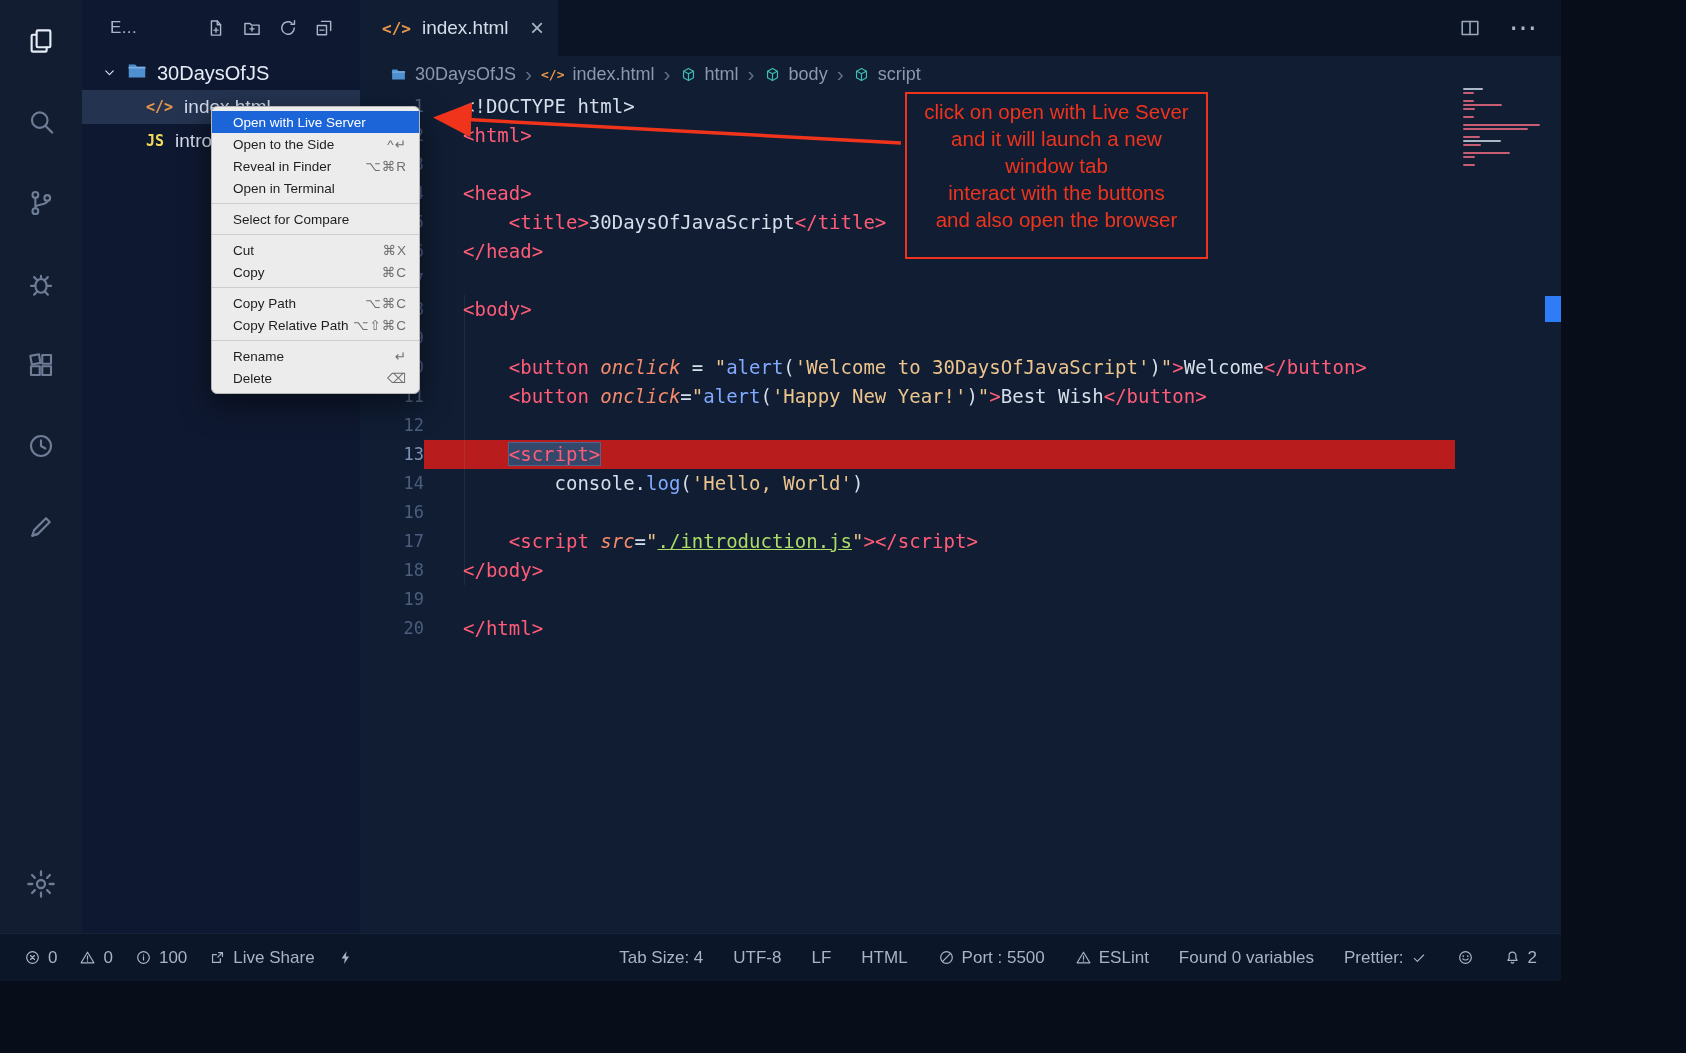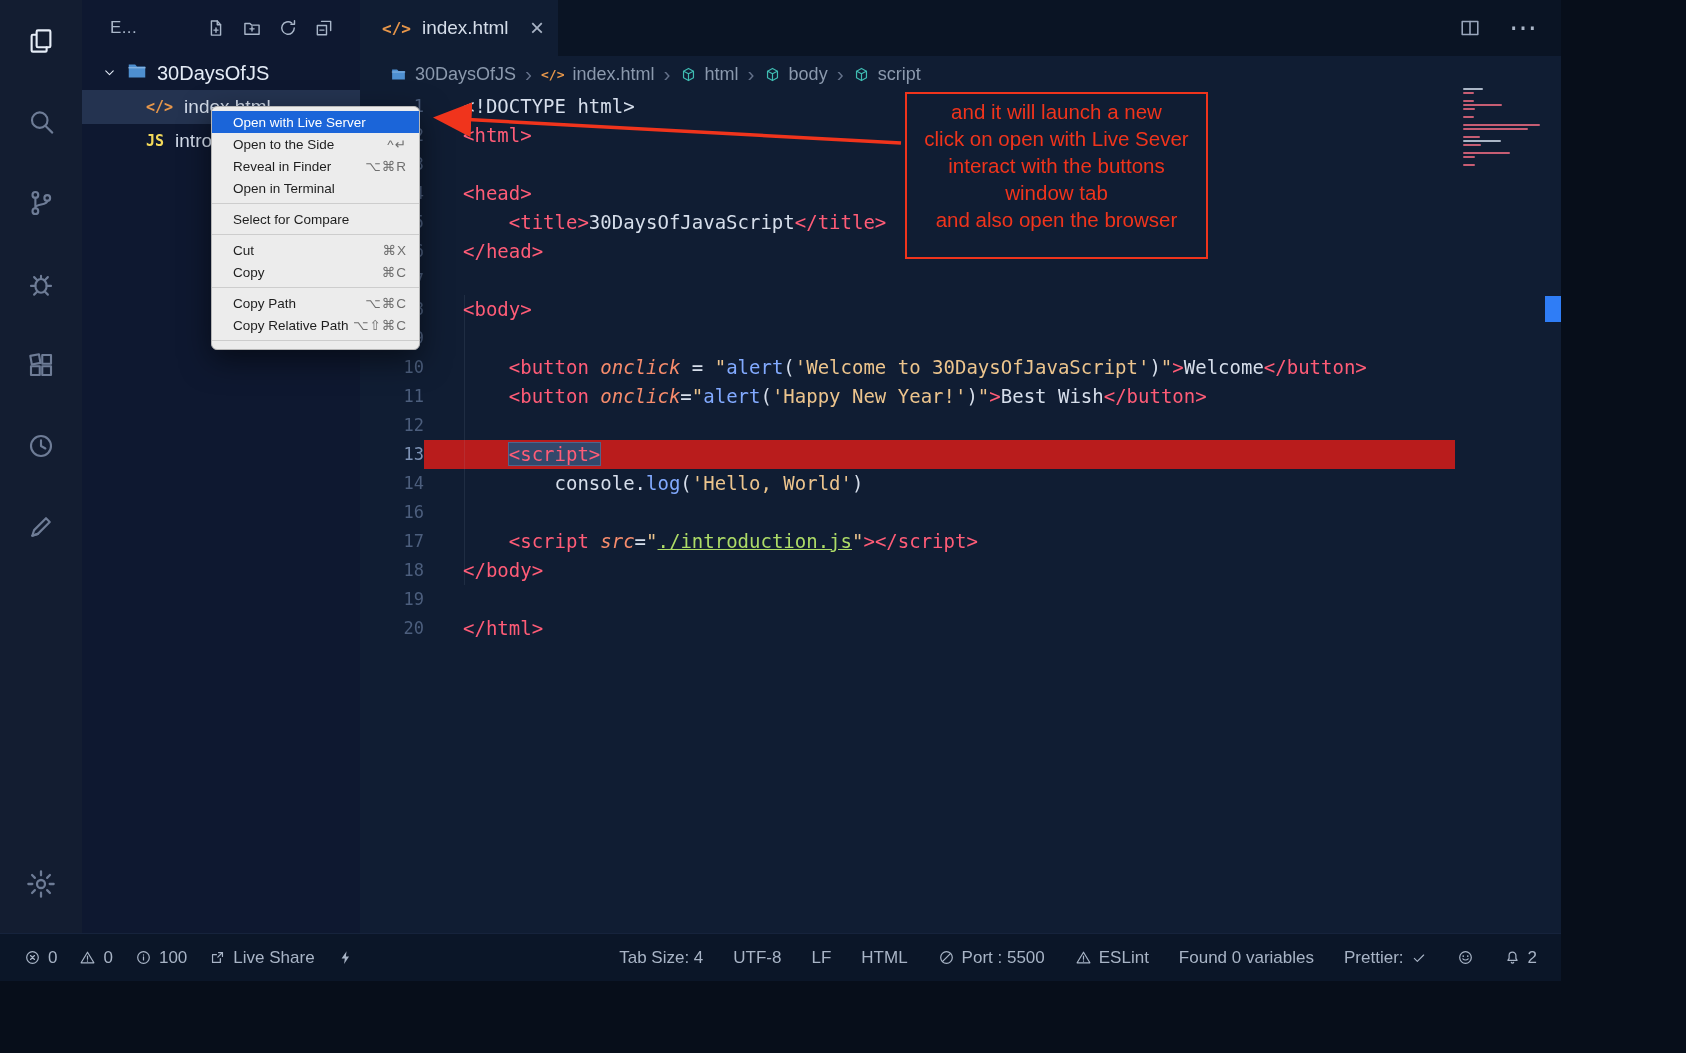--- a/index.html
+++ b/index.html
@@ -411,24 +411,24 @@
         <div class="mm-gap"></div>
         <div class="mm-line" style="width:46.5px;background:#e8697f"></div>
         <div class="mm-line" style="width:12.3px;background:#e8697f"></div>
         <div class="mm-gap"></div>
         <div class="mm-line" style="width:12.3px;background:#e8697f"></div>
       </div>
     <div class="scroll-marker"></div>
 
     <div class="annotation">
       <div id="annotation-text">
+          <div class="ann-line">click on open with Live Sever</div>
           <div class="ann-line">and it will launch a new</div>
-          <div class="ann-line">click on open with Live Sever</div>
+          <div class="ann-line">window tab</div>
           <div class="ann-line">interact with the buttons</div>
-          <div class="ann-line">window tab</div>
           <div class="ann-line">and also open the browser</div>
         </div>
     </div>
   </main>
 
   <footer class="status-bar">
     <div class="st-left" id="status-left">
         <div class="st-item">
           <span class="icon " style="width:17px;height:17px">
             <svg viewBox="0 0 24 24" fill="none" stroke="currentColor" stroke-width="1.7" stroke-linecap="round" stroke-linejoin="round">
@@ -578,20 +578,30 @@
         <div class="menu-item">
           <span class="mi-label">Copy Path</span>
           <span class="mi-key">⌥⌘C</span>
         </div>
         <div class="menu-item">
           <span class="mi-label">Copy Relative Path</span>
           <span class="mi-key">⌥⇧⌘C</span>
         </div>
       </div>
       <div class="menu-sep"></div>
+      <div class="menu-group">
+        <div class="menu-item">
+          <span class="mi-label">Rename</span>
+          <span class="mi-key">↵</span>
+        </div>
+        <div class="menu-item">
+          <span class="mi-label">Delete</span>
+          <span class="mi-key">⌫</span>
+        </div>
+      </div>
     </div>
 
   <svg class="arrow-overlay" width="1561" height="981" viewBox="0 0 1561 981">
     <defs>
       <marker id="ah" markerWidth="11" markerHeight="10" refX="9" refY="5" orient="auto">
         <path d="M0 0L11 5L0 10z" fill="#f0341c"></path>
       </marker>
     </defs>
     <path d="M901 143 L440 118" stroke="#f0341c" stroke-width="3.5" fill="none" marker-end="url(#ah)"></path>
   </svg>

